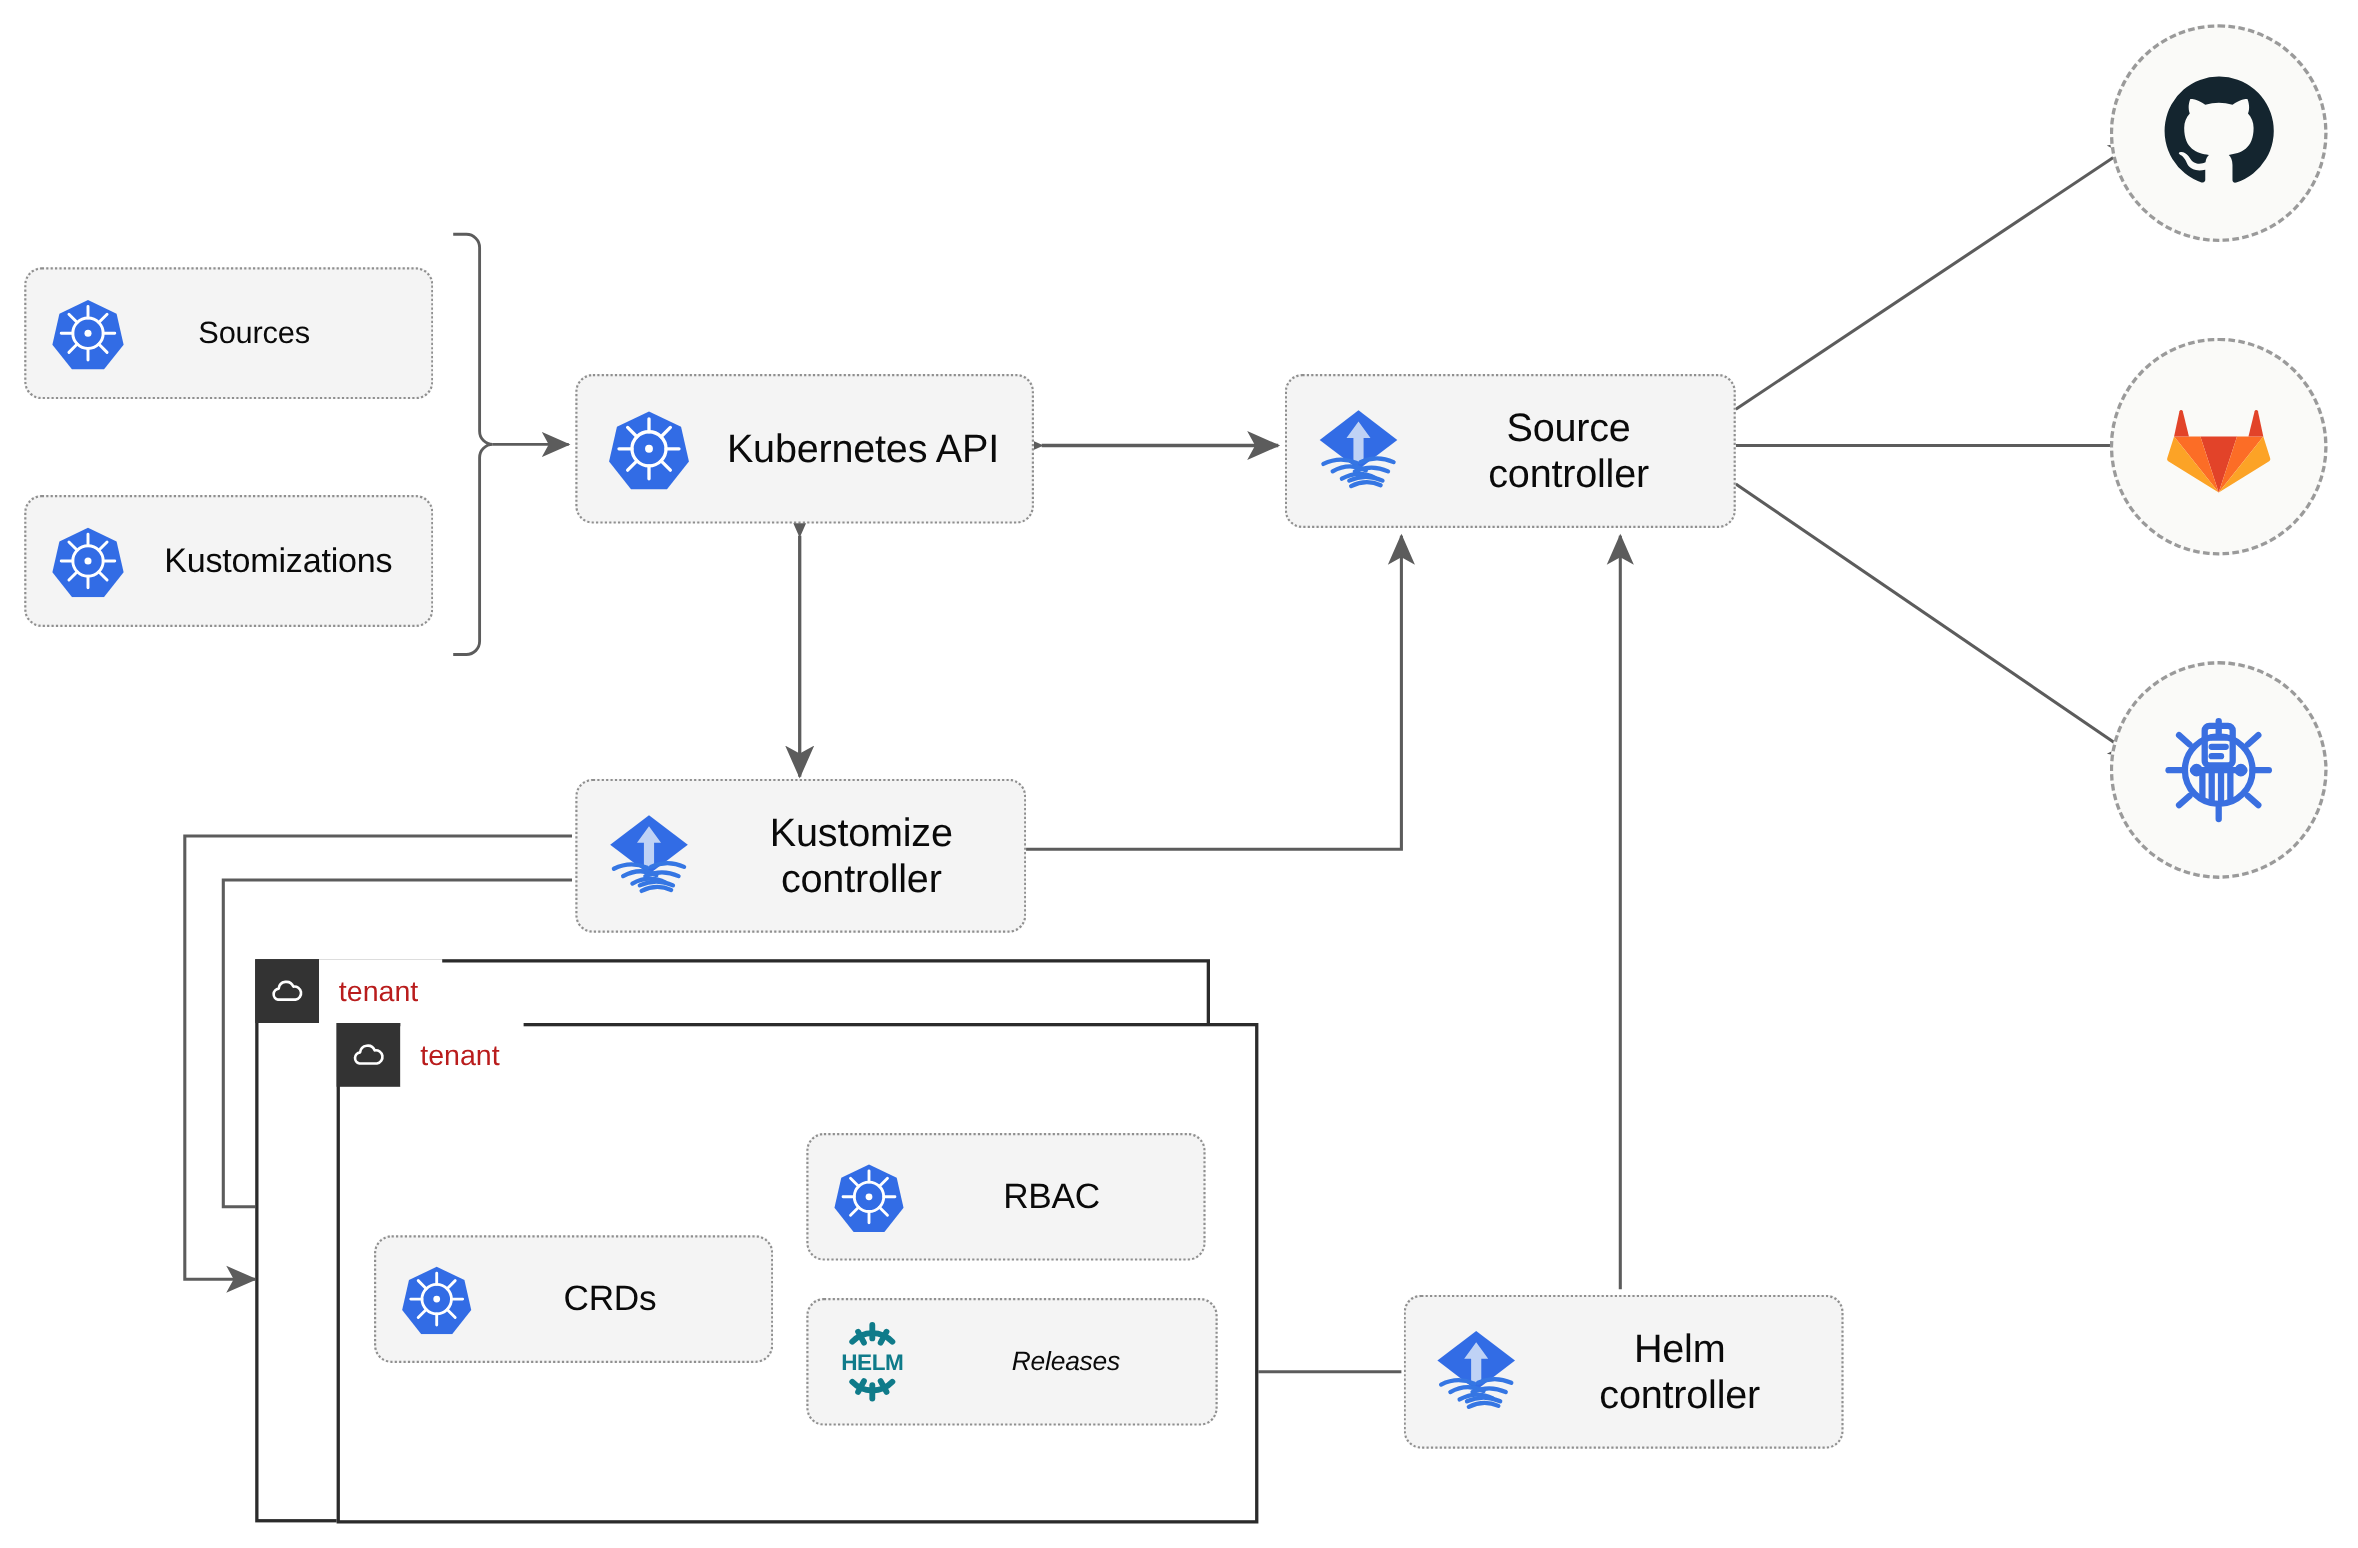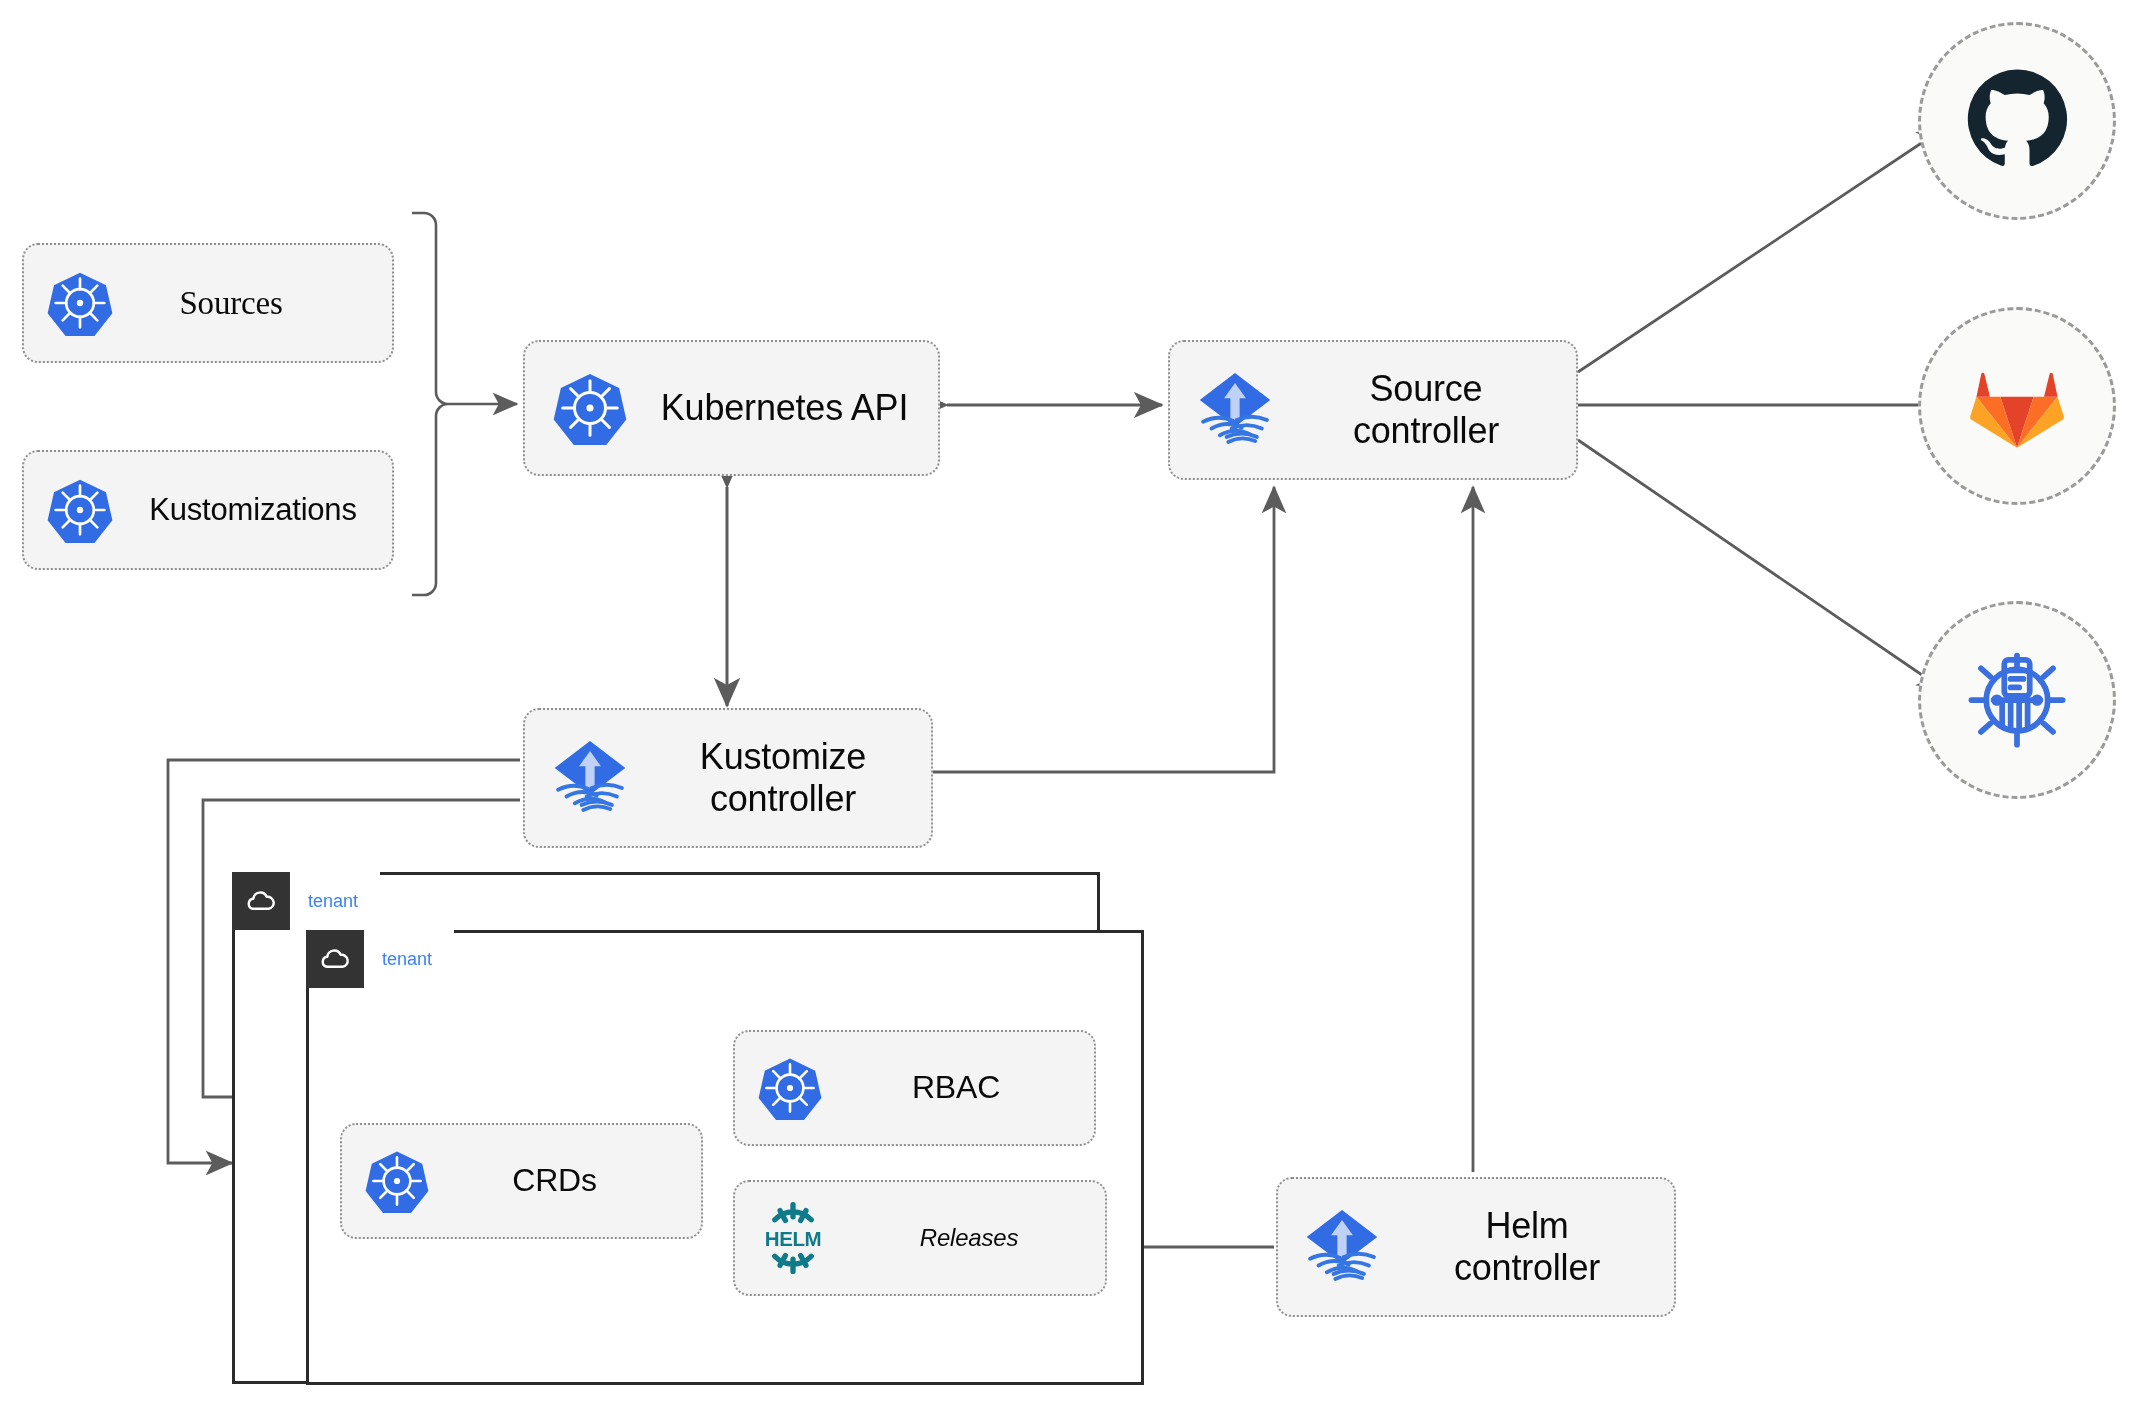--- a/index.html
+++ b/index.html
@@ -85,22 +85,22 @@
     width: 58px;
     height: 58px;
     background: #333333;
     display: flex;
     align-items: center;
     justify-content: center;
     flex: 0 0 auto;
   }
   .tenant-tab .tabtxt {
     padding-left: 18px;
-    font-size: 18px;
-    color: #3b82f6;
+    font-size: 26px;
+    color: #b91c1c;
     background: #ffffff;
     height: 58px;
     display: flex;
     align-items: center;
     padding-right: 22px;
   }
 </style>
 </head>
 <body>
 
@@ -169,21 +169,21 @@
       <svg width="66" height="66" viewBox="0 0 64 64">
         <path d="M32 2.6 57.2 14.7 63.4 42 46 64 18 64 0.6 42 6.8 14.7Z" fill="#326CE5"></path>
         <g fill="none" stroke="#ffffff" stroke-width="2.6" stroke-linecap="round">
           <circle cx="32" cy="32" r="13.4"></circle>
           <circle cx="32" cy="32" r="3.1" fill="#ffffff" stroke="none"></circle>
           <path d="M32 18.6V8.4M32 45.4v10.2M45.4 32h10.2M18.6 32H8.4
                    M41.5 22.5l7.3-7.3M22.5 41.5l-7.3 7.3M41.5 41.5l7.3 7.3M22.5 22.5l-7.3-7.3"></path>
         </g>
       </svg>
     </span>
-    <span class="lbl" style="font-size:33px; padding-right:66px;font-family:Liberation Serif, serif;">Sources</span>
+    <span class="lbl" style="font-size:28px; padding-right:66px;">Sources</span>
   </div>
 
   <div class="node" style="left:22px; top:450px; width:372px; height:120px;">
     <span class="ico" style="width:112px;">
       <svg width="66" height="66" viewBox="0 0 64 64">
         <path d="M32 2.6 57.2 14.7 63.4 42 46 64 18 64 0.6 42 6.8 14.7Z" fill="#326CE5"></path>
         <g fill="none" stroke="#ffffff" stroke-width="2.6" stroke-linecap="round">
           <circle cx="32" cy="32" r="13.4"></circle>
           <circle cx="32" cy="32" r="3.1" fill="#ffffff" stroke="none"></circle>
           <path d="M32 18.6V8.4M32 45.4v10.2M45.4 32h10.2M18.6 32H8.4

